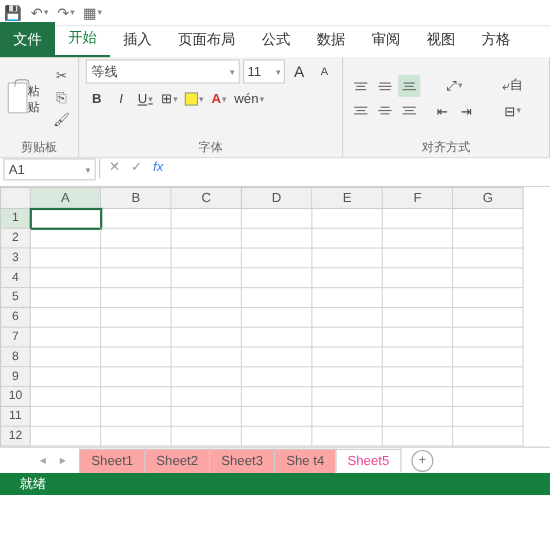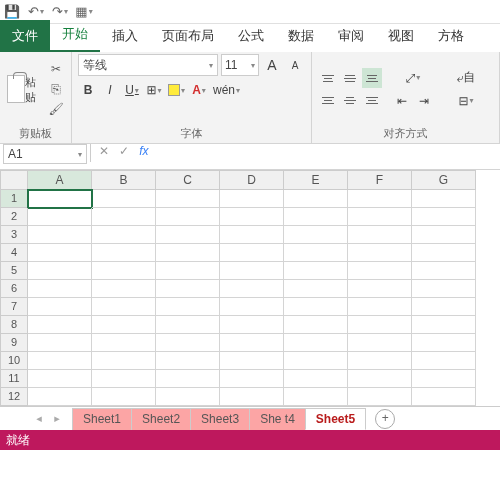--- a/index.html
+++ b/index.html
@@ -41,23 +41,23 @@
 .ch{width:64px;border:1px solid #ccc;border-left:none;background:#f0f0f0;text-align:center;font-size:12px;line-height:18px;color:#555}
 .ch.sel{background:#d8e8dc}
 .row{display:flex;height:18px}
 .rh{width:28px;border:1px solid #ccc;border-top:none;background:#f0f0f0;text-align:center;font-size:11px;line-height:17px;color:#555}
 .rh.sel{background:#d8e8dc}
 .cell{width:64px;border-right:1px solid #d4d4d4;border-bottom:1px solid #d4d4d4}
 .cell.active{outline:2px solid #217346;outline-offset:-1px}
 .tabsbar{height:24px;border-top:1px solid #ccc;display:flex;align-items:center;background:#fff;padding-left:30px}
 .nav-ar{width:18px;text-align:center;color:#aaa;font-size:11px}
 .sh{padding:3px 10px;border:1px solid #ccc;border-bottom:none;background:#fca5a5;font-size:12px;color:#555;margin-right:-1px}
-.sh.active{background:#fff;color:#b91c1c;font-weight:700;border-bottom:1px solid #fff}
+.sh.active{background:#fff;color:#ec4899;font-weight:400;border-bottom:1px solid #fff}
 .addsh{width:20px;height:20px;border:1px solid #aaa;border-radius:50%;margin-left:10px;text-align:center;line-height:17px;color:#666}
-.status{height:20px;background:#be185d;color:#fff;font-size:12px;padding:2px 6px}
+.status{height:20px;background:#15803d;color:#fff;font-size:12px;padding:2px 18px}
 </style>
 </head>
 <body>
 
 <div class="qat">
   <span class="ic">💾</span>
   <span class="ic">↶<span class="dd">▾</span></span>
   <span class="ic">↷<span class="dd">▾</span></span>
   <span class="ic">▦<span class="dd">▾</span></span>
 </div>

